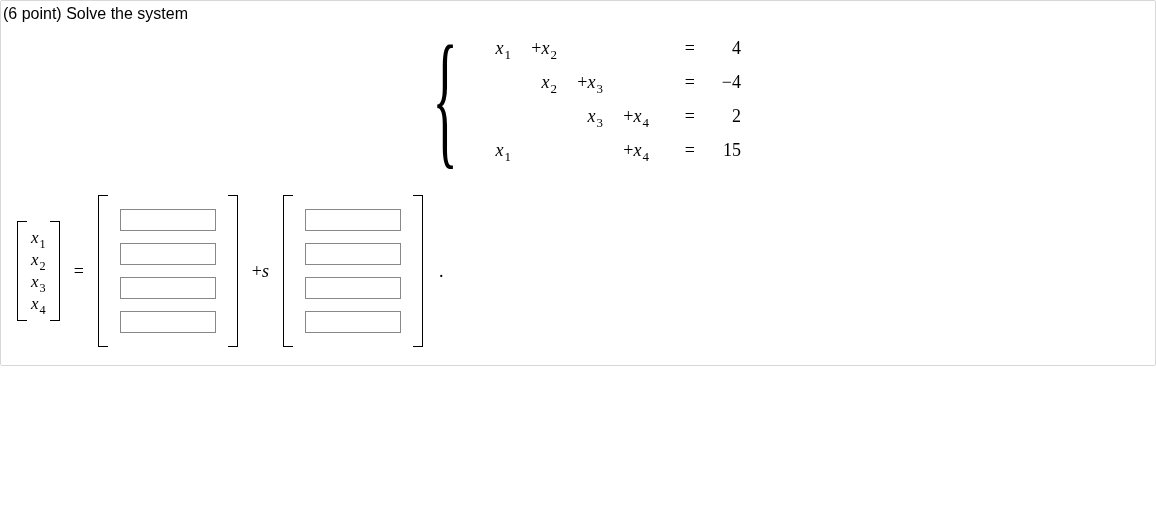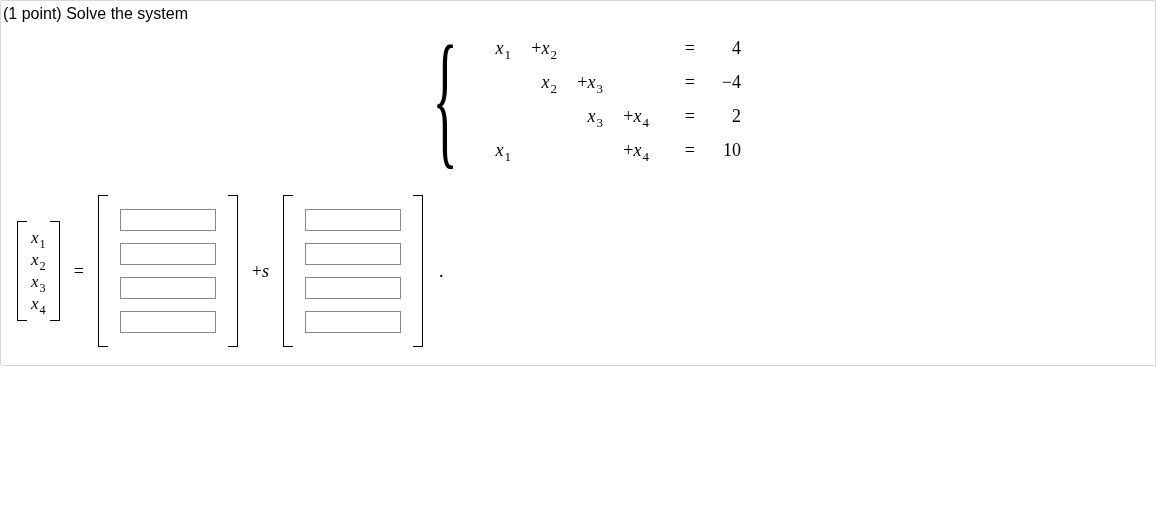--- a/index.html
+++ b/index.html
@@ -95,21 +95,21 @@
       padding: 4px 2px 18px 2px;
       border-radius:2px;
     }
     .period { font-size:18px; font-family:"Cambria Math",Georgia,serif; margin-left:6px;}
   </style>
 </head>
 <body>
 
 <div class="problem-container box">
   <div class="prompt">
-    <span>(1 point)</span>
+    <span>(6 point)</span>
     <span>Solve the system</span>
   </div>
 
   <div class="center-block">
     <div class="system-wrap inline-row">
       <div class="brace-left math">{</div>
       <table class="system math">
         <tbody>
             <tr>
           <td><span class="var">x</span><span class="sub">1</span></td>
@@ -134,21 +134,21 @@
           <td>+<span class="var">x</span><span class="sub">4</span></td>
           <td>=</td>
           <td>2</td>
         </tr>
         <tr>
           <td><span class="var">x</span><span class="sub">1</span></td>
           <td></td>
           <td></td>
           <td>+<span class="var">x</span><span class="sub">4</span></td>
           <td>=</td>
-          <td>10</td>
+          <td>15</td>
         </tr>
       </tbody>
         </table>
     </div>
   </div>
 
   <div class="answer-area">
     <div class="bracket-matrix">
       <div class="bracket left"></div>
       <div class="matrix-body-labels">

